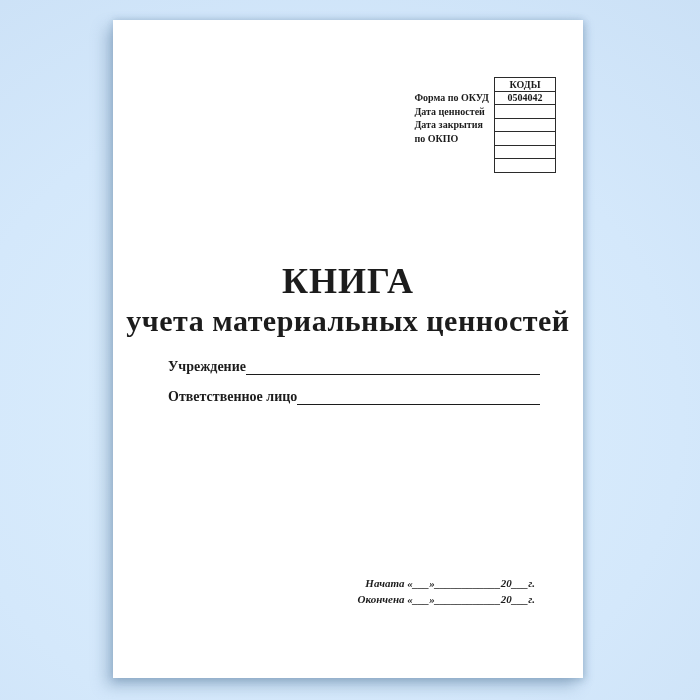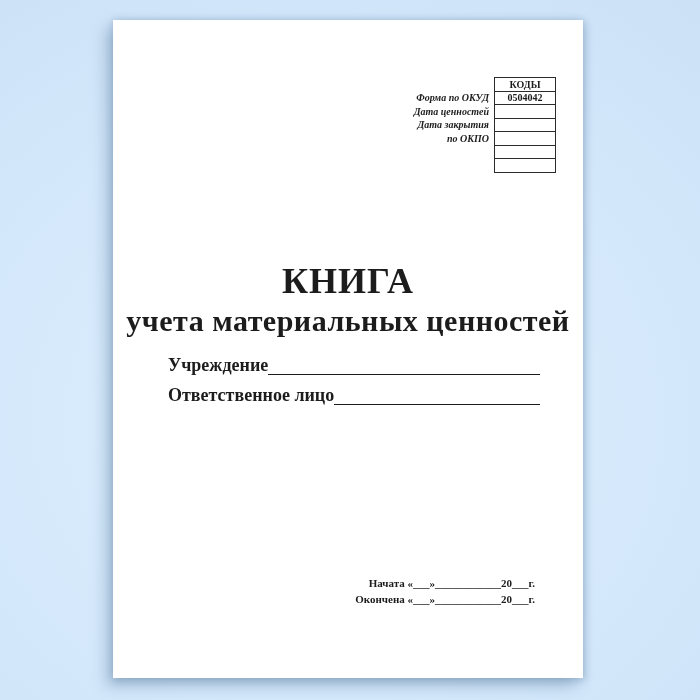--- a/index.html
+++ b/index.html
@@ -47,24 +47,23 @@
     border-collapse: collapse;
     font-size: 10px;
     font-weight: 700;
   }
   .codes td {
     padding: 0;
     height: 12.5px;
     vertical-align: middle;
   }
   .codes td.lbl {
-    text-align: right;
+    text-align: left;
     padding-right: 5px;
     white-space: nowrap;
-    font-style: italic;
   }
   .codes td.val {
     border: 1px solid #2b2b2b;
     width: 60px;
     min-width: 60px;
     text-align: center;
   }
   
   .title-block {
     position: absolute;
@@ -92,41 +91,42 @@
     left: 55px;
     top: 327px;
     width: 372px;
   }
   .field-row {
     display: flex;
     align-items: flex-end;
     height: 30px;
   }
   .field-label {
-    font-size: 18px;
+    font-size: 14px;
     font-weight: 700;
     line-height: 1;
     padding-bottom: 3px;
     white-space: nowrap;
   }
   .field-line {
     flex: 1;
     border-bottom: 1px solid #1c1c1c;
     margin-bottom: 2px;
   }
   
   .dates {
     position: absolute;
     right: 48px;
     top: 557px;
     text-align: right;
     font-size: 11px;
     line-height: 13px;
     font-weight: 700;
     white-space: nowrap;
+    font-style: italic;
   }
   .date-line + .date-line {
     margin-top: 3px;
   }
 </style>
 </head>
 <body>
 
 <div class="page">
 

